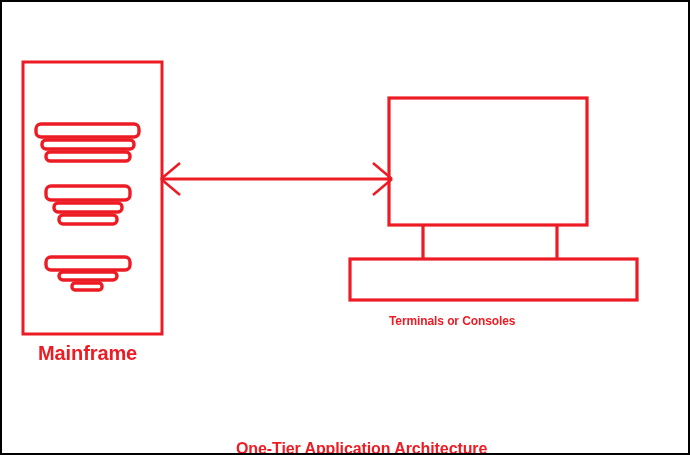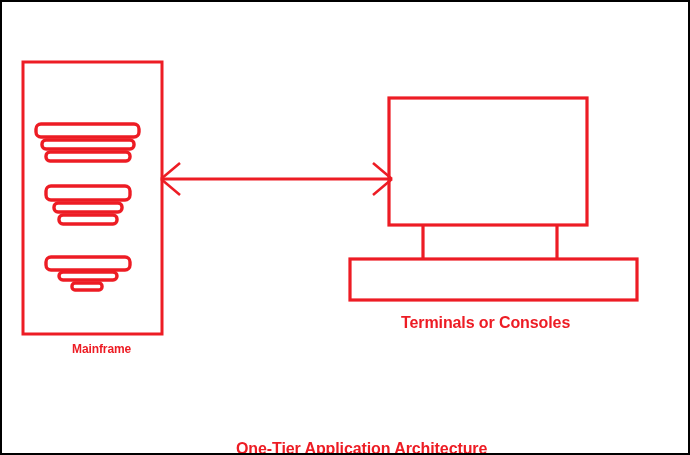--- a/index.html
+++ b/index.html
@@ -32,27 +32,26 @@
     position: absolute;
     color: #ED1C24;
     font-family: "Liberation Sans", sans-serif;
     font-weight: bold;
     white-space: nowrap;
     letter-spacing: -0.1px;
   }
   #label-mainframe {
     left: 36px;
     top: 340px;
-    font-size: 12px;
-    margin-left: 34px;
+    font-size: 20px;
   }
   #label-terminals {
-    left: 399px;
+    left: 387px;
     top: 312px;
-    font-size: 16px;
+    font-size: 12px;
   }
   #label-title {
     left: 234px;
     top: 410px;
     font-size: 16px;
     margin-top: 28px;
   }
 </style>
 </head>
 <body>

